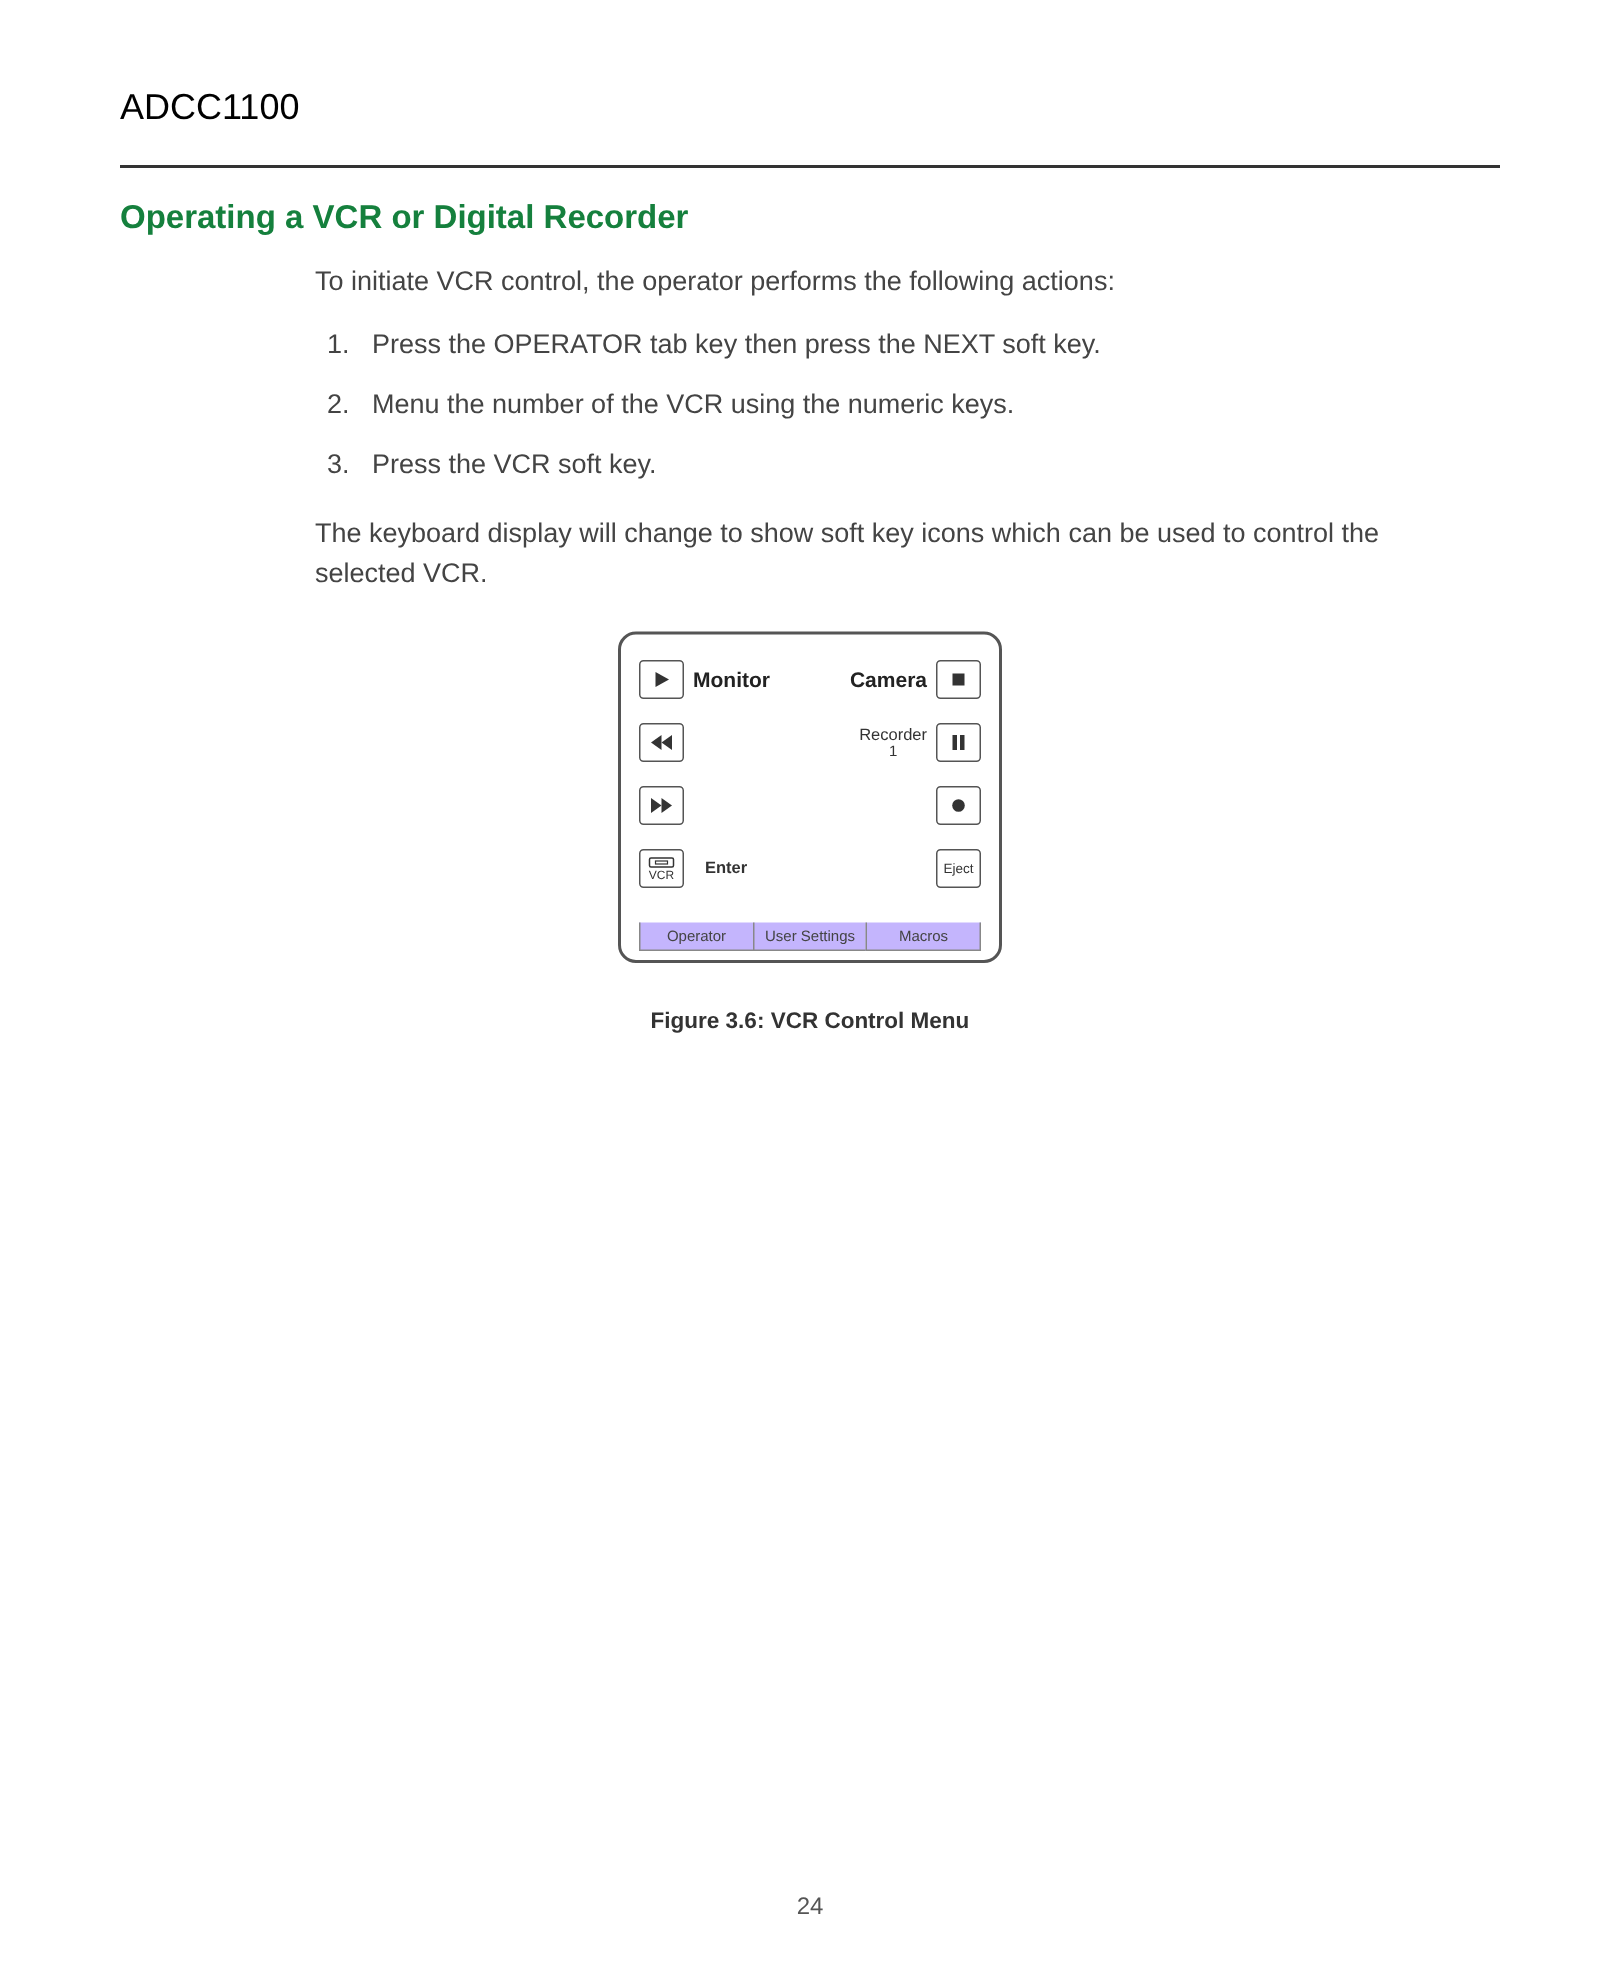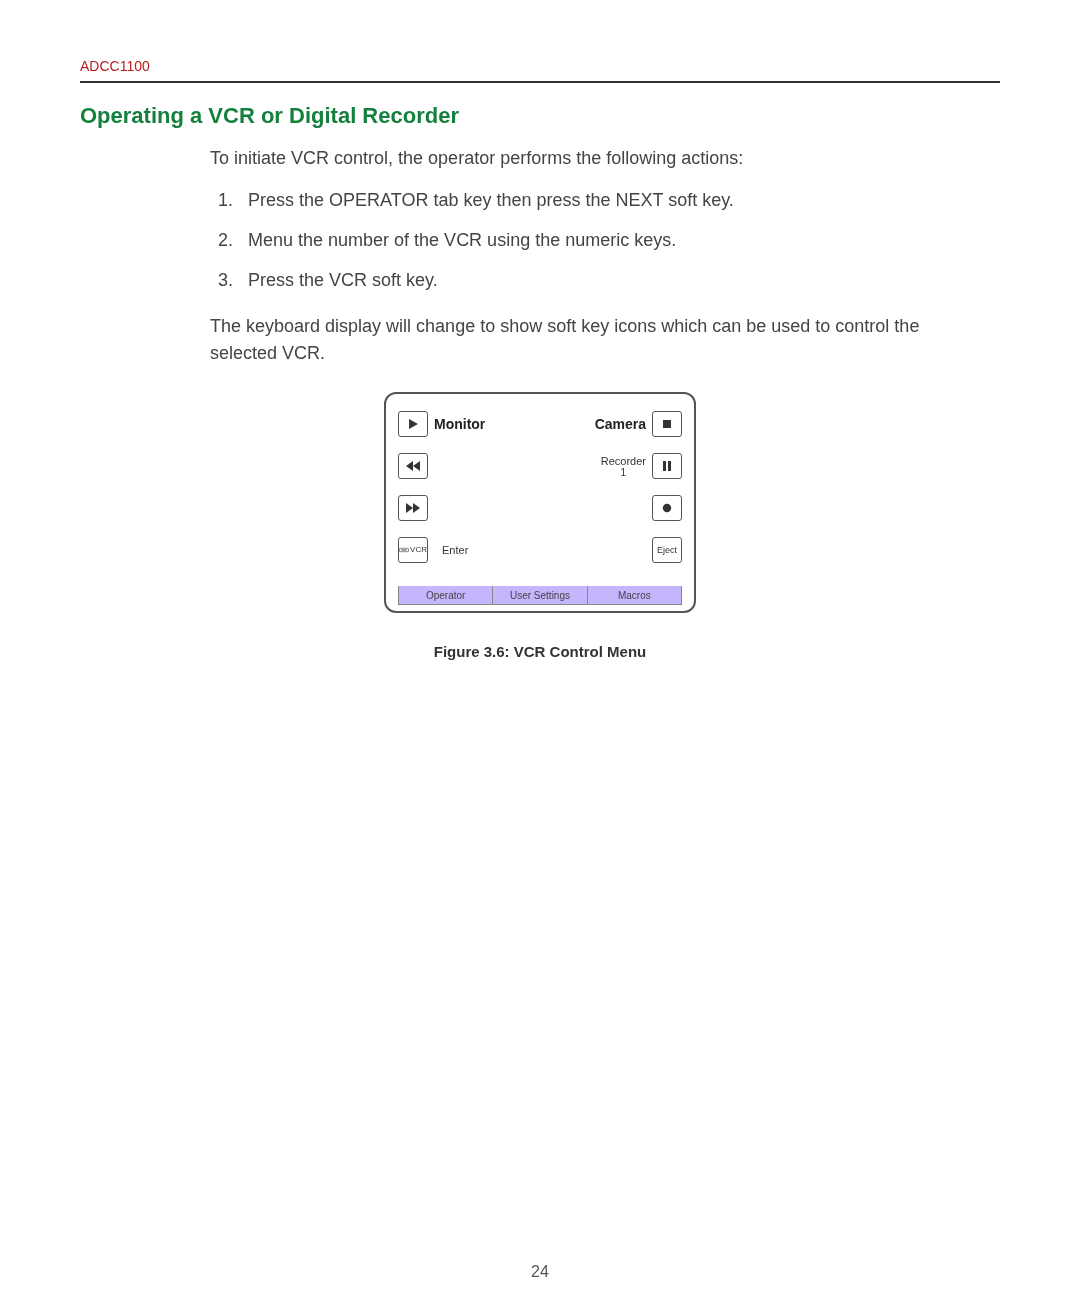--- a/index.html
+++ b/index.html
@@ -10,23 +10,23 @@
     font-family: Arial, Helvetica, sans-serif;
   }
   .page {
     width: 1080px;
     min-height: 1311px;
     box-sizing: border-box;
     padding: 58px 80px 40px 80px;
     position: relative;
   }
   .doc-header {
-    font-size: 14px;
-    color: #b91c1c;
-    padding-bottom: 7px;
+    font-size: 24px;
+    color: #000000;
+    padding-bottom: 24px;
     border-bottom: 2px solid #333;
     margin-bottom: 20px;
   }
   h2.section-title {
     font-size: 22px;
     font-weight: bold;
     color: #15803d;
     margin: 0 0 16px 0;
   }
   .body-indent {
@@ -50,21 +50,21 @@
     padding-left: 10px;
     margin-bottom: 12px;
   }
   .figure-wrap {
     display: flex;
     flex-direction: column;
     align-items: center;
     margin-top: 24px;
   }
   .device-panel {
-    width: 312px;
+    width: 256px;
     border: 2px solid #555;
     border-radius: 12px;
     padding: 12px 12px 6px 12px;
     box-sizing: border-box;
     color: #333;
   }
   .panel-row {
     display: flex;
     align-items: center;
     min-height: 36px;
@@ -78,21 +78,21 @@
     display: flex;
     align-items: center;
     justify-content: center;
     flex-shrink: 0;
     font-size: 10px;
     text-align: center;
     box-sizing: border-box;
     background: #fff;
   }
   .key-box svg { display:block; }
-  .key-box.vcr { gap: 1px; }
+  .key-box.vcr { flex-direction: column; gap: 1px; }
   .key-box.vcr .vcr-text { font-size: 8px; line-height: 1; color:#333; }
   .row-mid {
     flex: 1;
     display: flex;
     align-items: center;
     padding: 0 6px;
     gap: 6px;
   }
   .label-strong { font-size: 14px; font-weight: bold; color: #222; }
   .label-small  { font-size: 11px; color: #333; }
@@ -216,21 +216,21 @@
       </div>
 
       <div class="panel-row">
         <div class="key-box vcr">
           <svg width="18" height="8" viewBox="0 0 18 8">
             <rect x="1" y="1" width="16" height="6" rx="1" fill="none" stroke="#333" stroke-width="1"></rect>
             <rect x="5" y="3" width="8" height="2" fill="none" stroke="#333" stroke-width="0.8"></rect>
           </svg>
           <span class="vcr-text">VCR</span>
         </div>
-        <div class="row-mid" style="justify-content:flex-start;">
+        <div class="row-mid" style="justify-content:flex-start;font-weight:bold;">
           <span class="label-small" style="margin-left:8px;">Enter</span>
         </div>
         <div class="key-box" style="font-size:9px;">
           <span>Eject</span>
         </div>
       </div>
 
       <div class="trap-tabs">
         <div class="tt">Operator</div>
         <div class="tt">User Settings</div>

